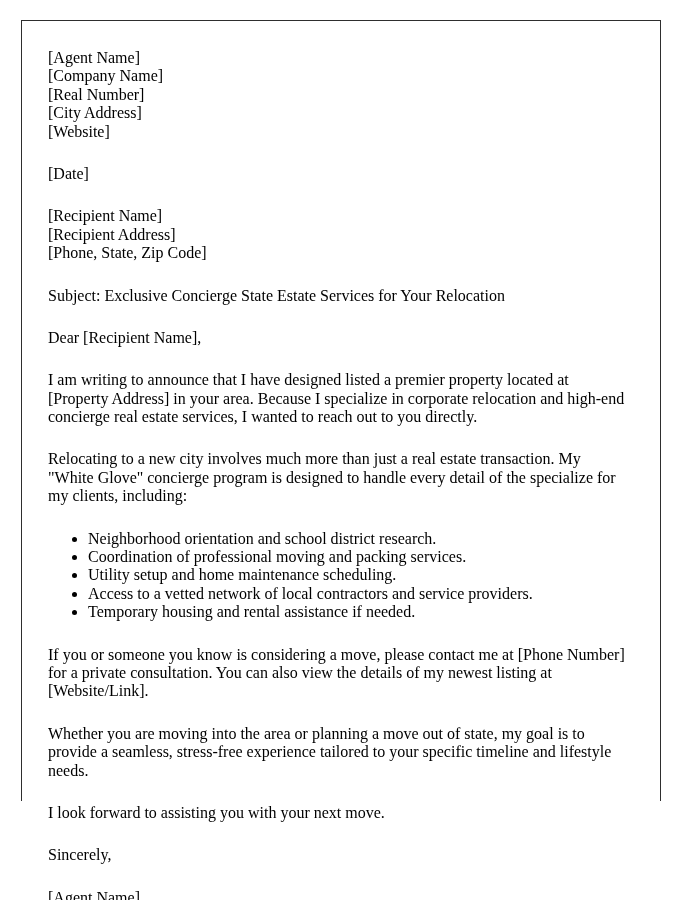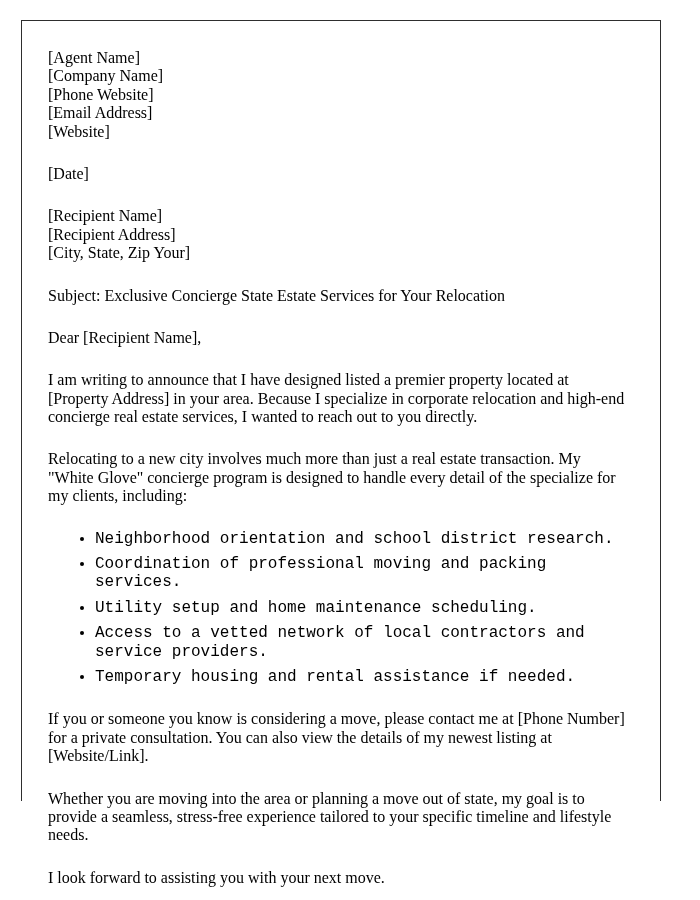--- a/index.html
+++ b/index.html
@@ -38,45 +38,44 @@
   }
   .line {
     display: block;
   }
   ul.bullet-list {
     margin: 16px 0;
     padding-left: 40px;
     list-style-type: disc;
   }
   ul.bullet-list li {
-    margin: 7px;
+    margin: 0;
     padding: 0;
-    font-family: Liberation Mono, monospace;
   }
 </style>
 </head>
 <body>
 
 <div class="page">
   <div class="content">
 
     <p class="first">
       <span class="line">[Agent Name]</span>
       <span class="line">[Company Name]</span>
-      <span class="line">[Phone Website]</span>
-      <span class="line">[Email Address]</span>
+      <span class="line">[Real Number]</span>
+      <span class="line">[City Address]</span>
       <span class="line">[Website]</span>
     </p>
 
     <p>[Date]</p>
 
     <p>
       <span class="line">[Recipient Name]</span>
       <span class="line">[Recipient Address]</span>
-      <span class="line">[City, State, Zip Your]</span>
+      <span class="line">[Phone, State, Zip Code]</span>
     </p>
 
     <p>Subject: Exclusive Concierge State Estate Services for Your Relocation</p>
 
     <p>Dear [Recipient Name],</p>
 
     <p>I am writing to announce that I have designed listed a premier property located at [Property Address] in your area. Because I specialize in corporate relocation and high-end concierge real estate services, I wanted to reach out to you directly.</p>
 
     <p>Relocating to a new city involves much more than just a real estate transaction. My "White Glove" concierge program is designed to handle every detail of the specialize for my clients, including:</p>
 

